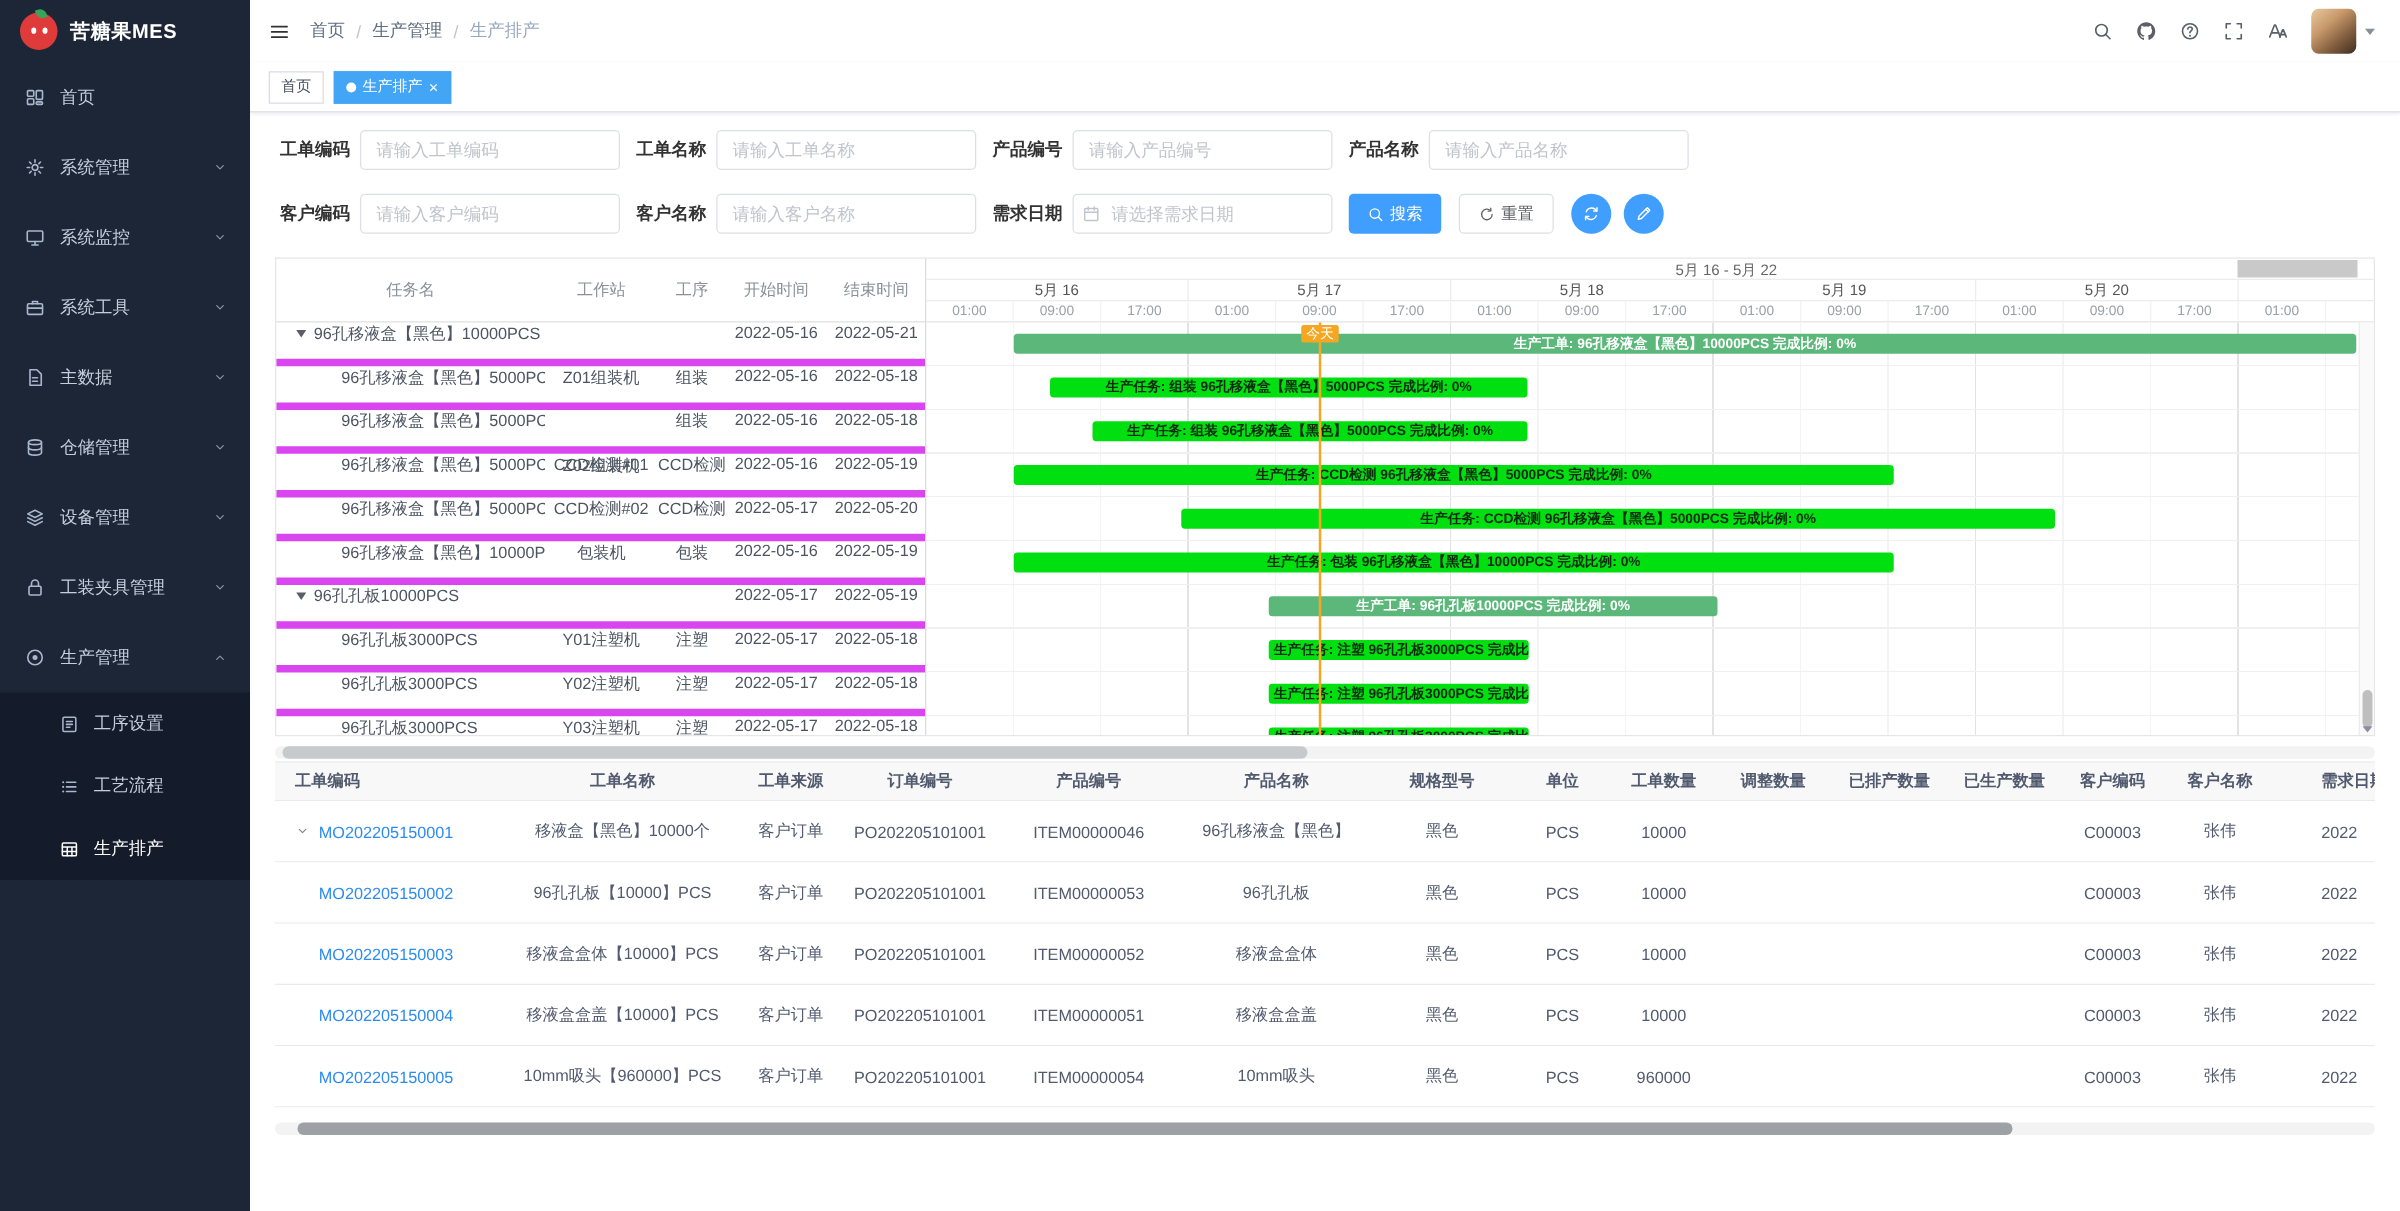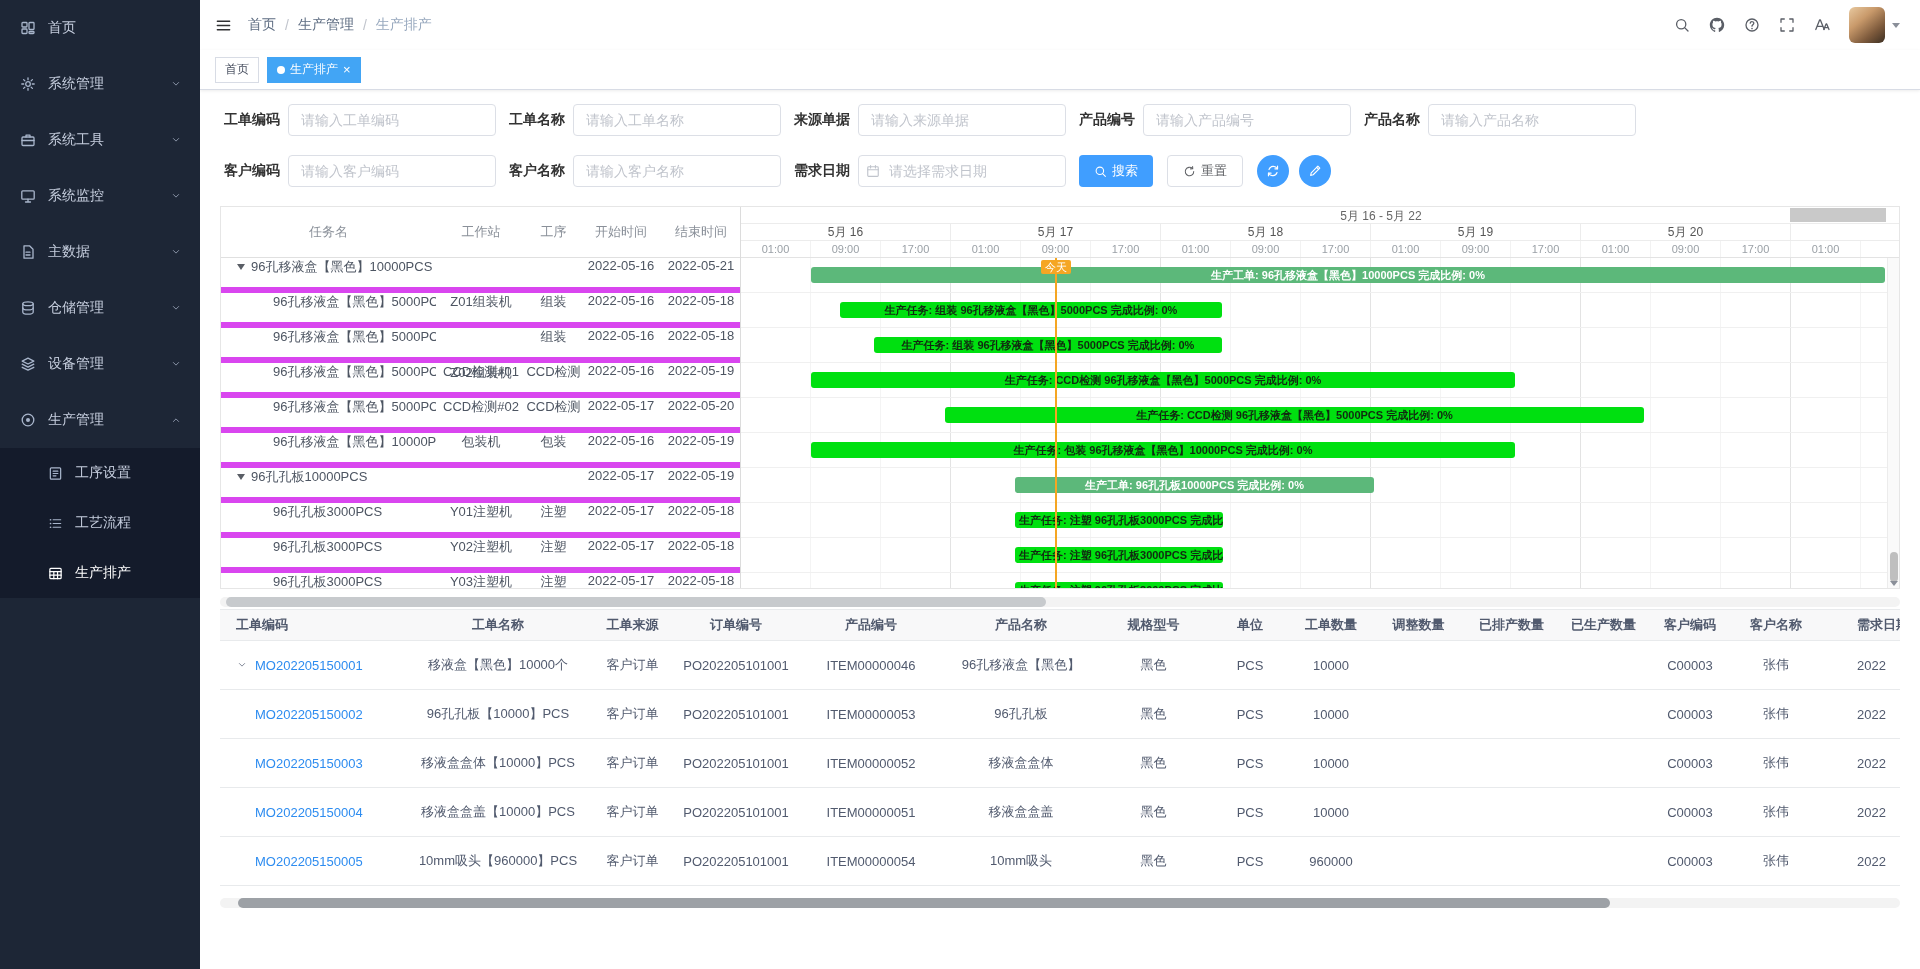--- a/index.html
+++ b/index.html
@@ -117,20 +117,28 @@
 .wt-row{display:flex;align-items:center;height:49px;border-bottom:1px solid #e8eaec;font-size:13px;color:#515a6e;background:#fff}
 .wt-link{color:var(--link);cursor:pointer}
 .row-caret{font-size:12px;color:#808695;margin-right:7px;cursor:pointer}
 .t-scroll{position:absolute;left:220px;top:898px;width:1680px;height:10px;border-radius:5px;background:#f3f3f3}
 .t-thumb{position:absolute;left:18px;top:0;height:10px;width:1372px;border-radius:5px;background:#9da1a6;cursor:pointer}
 </style>
 </head>
 <body>
 
 <div class="sidebar">
+  <div class="logo-row">
+    <span class="logo-badge">
+        <span class="leaf"></span>
+        <span class="eye e1"></span>
+        <span class="eye e2"></span>
+      </span>
+    <span class="logo-title">苦糖果MES</span>
+  </div>
   <div id="sidebar-menu">
       <div class="menu-item">
         <span class="ic">
           <svg viewBox="0 0 16 16" width="1em" height="1em" fill="none" stroke="currentColor" stroke-width="1.3" stroke-linecap="round" stroke-linejoin="round">
             <rect x="2" y="2.5" width="5" height="4.5" rx=".8"></rect>
             <rect x="9" y="2.5" width="5" height="7" rx=".8"></rect>
             <rect x="2" y="9" width="5" height="4.5" rx=".8"></rect>
             <rect x="9" y="11.5" width="5" height="2" rx=".8"></rect>
           </svg>
         </span>
@@ -146,39 +154,39 @@
         <span class="mi-label">系统管理</span>
         <span class="ic chev">
           <svg viewBox="0 0 16 16" width="1em" height="1em" fill="none" stroke="currentColor" stroke-width="1.3" stroke-linecap="round" stroke-linejoin="round">
             <path d="M4.5 6l3.5 3.5L11.5 6"></path>
           </svg>
         </span>
       </div>
       <div class="menu-item">
         <span class="ic">
           <svg viewBox="0 0 16 16" width="1em" height="1em" fill="none" stroke="currentColor" stroke-width="1.3" stroke-linecap="round" stroke-linejoin="round">
+            <rect x="1.8" y="2.8" width="12.4" height="8.4" rx="1"></rect>
+            <path d="M5.5 14h5M8 11.2V14"></path>
+          </svg>
+        </span>
+        <span class="mi-label">系统监控</span>
+        <span class="ic chev">
+          <svg viewBox="0 0 16 16" width="1em" height="1em" fill="none" stroke="currentColor" stroke-width="1.3" stroke-linecap="round" stroke-linejoin="round">
+            <path d="M4.5 6l3.5 3.5L11.5 6"></path>
+          </svg>
+        </span>
+      </div>
+      <div class="menu-item">
+        <span class="ic">
+          <svg viewBox="0 0 16 16" width="1em" height="1em" fill="none" stroke="currentColor" stroke-width="1.3" stroke-linecap="round" stroke-linejoin="round">
             <rect x="2" y="5" width="12" height="8.5" rx="1"></rect>
             <path d="M6 5V3.2h4V5M2 8.5h12"></path>
           </svg>
         </span>
         <span class="mi-label">系统工具</span>
-        <span class="ic chev">
-          <svg viewBox="0 0 16 16" width="1em" height="1em" fill="none" stroke="currentColor" stroke-width="1.3" stroke-linecap="round" stroke-linejoin="round">
-            <path d="M4.5 6l3.5 3.5L11.5 6"></path>
-          </svg>
-        </span>
-      </div>
-      <div class="menu-item">
-        <span class="ic">
-          <svg viewBox="0 0 16 16" width="1em" height="1em" fill="none" stroke="currentColor" stroke-width="1.3" stroke-linecap="round" stroke-linejoin="round">
-            <rect x="1.8" y="2.8" width="12.4" height="8.4" rx="1"></rect>
-            <path d="M5.5 14h5M8 11.2V14"></path>
-          </svg>
-        </span>
-        <span class="mi-label">系统监控</span>
         <span class="ic chev">
           <svg viewBox="0 0 16 16" width="1em" height="1em" fill="none" stroke="currentColor" stroke-width="1.3" stroke-linecap="round" stroke-linejoin="round">
             <path d="M4.5 6l3.5 3.5L11.5 6"></path>
           </svg>
         </span>
       </div>
       <div class="menu-item">
         <span class="ic">
           <svg viewBox="0 0 16 16" width="1em" height="1em" fill="none" stroke="currentColor" stroke-width="1.3" stroke-linecap="round" stroke-linejoin="round">
             <path d="M4 1.8h5.5L13 5.3V14.2H4z"></path>
@@ -208,20 +216,34 @@
         </span>
       </div>
       <div class="menu-item">
         <span class="ic">
           <svg viewBox="0 0 16 16" width="1em" height="1em" fill="none" stroke="currentColor" stroke-width="1.3" stroke-linecap="round" stroke-linejoin="round">
             <path d="M8 2.2l5.8 2.9L8 8 2.2 5.1z"></path>
             <path d="M2.2 8.2L8 11.1l5.8-2.9M2.2 11.3L8 14.2l5.8-2.9"></path>
           </svg>
         </span>
         <span class="mi-label">设备管理</span>
+        <span class="ic chev">
+          <svg viewBox="0 0 16 16" width="1em" height="1em" fill="none" stroke="currentColor" stroke-width="1.3" stroke-linecap="round" stroke-linejoin="round">
+            <path d="M4.5 6l3.5 3.5L11.5 6"></path>
+          </svg>
+        </span>
+      </div>
+      <div class="menu-item">
+        <span class="ic">
+          <svg viewBox="0 0 16 16" width="1em" height="1em" fill="none" stroke="currentColor" stroke-width="1.3" stroke-linecap="round" stroke-linejoin="round">
+            <rect x="3.2" y="7" width="9.6" height="7" rx="1"></rect>
+            <path d="M5.2 7V4.8a2.8 2.8 0 0 1 5.6 0V7"></path>
+          </svg>
+        </span>
+        <span class="mi-label">工装夹具管理</span>
         <span class="ic chev">
           <svg viewBox="0 0 16 16" width="1em" height="1em" fill="none" stroke="currentColor" stroke-width="1.3" stroke-linecap="round" stroke-linejoin="round">
             <path d="M4.5 6l3.5 3.5L11.5 6"></path>
           </svg>
         </span>
       </div>
       <div class="menu-item">
         <span class="ic">
           <svg viewBox="0 0 16 16" width="1em" height="1em" fill="none" stroke="currentColor" stroke-width="1.3" stroke-linecap="round" stroke-linejoin="round">
             <circle cx="8" cy="8" r="5.8"></circle>
@@ -331,26 +353,20 @@
       <div class="fitem">
         <span class="flabel">工单编码</span>
         <span class="fwrap">
           <input class="finput" placeholder="请输入工单编码" style="">
         </span>
       </div>
       <div class="fitem">
         <span class="flabel">工单名称</span>
         <span class="fwrap">
           <input class="finput" placeholder="请输入工单名称" style="">
-        </span>
-      </div>
-      <div class="fitem">
-        <span class="flabel">来源单据</span>
-        <span class="fwrap">
-          <input class="finput" placeholder="请输入来源单据" style="">
         </span>
       </div>
       <div class="fitem">
         <span class="flabel">产品编号</span>
         <span class="fwrap">
           <input class="finput" placeholder="请输入产品编号" style="">
         </span>
       </div>
       <div class="fitem">
         <span class="flabel">产品名称</span>

